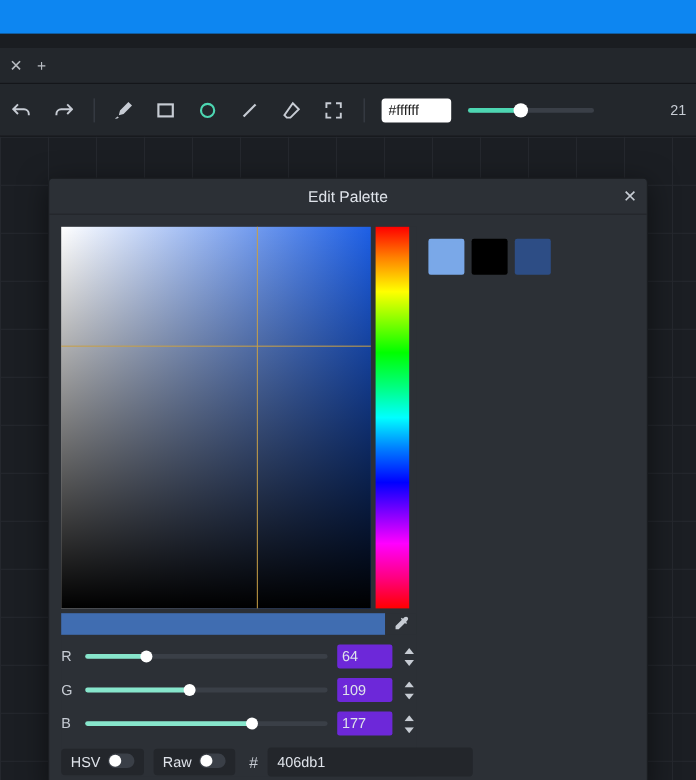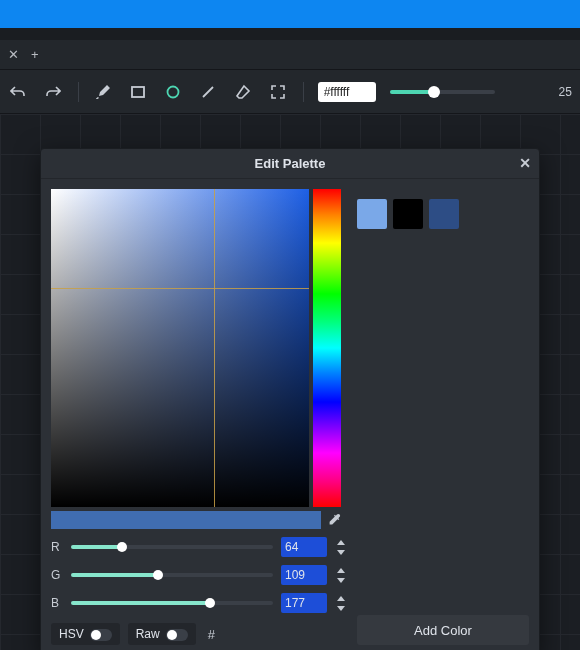--- a/index.html
+++ b/index.html
@@ -13,43 +13,43 @@
 .toolbar svg{width:16px;height:16px}
 .tool-icon{display:flex;align-items:center;justify-content:center;width:24px;height:24px;cursor:pointer}
 .tool-divider{width:1px;height:20px;background:#3a3f47}
 .hex-input{background:#fff;border:none;border-radius:3px;padding:3px 6px;font-size:12px;width:58px;color:#222}
 .thickness-slider{position:relative;width:120px;height:4px;background:#3a3f47;border-radius:2px}
 .thickness-fill{position:absolute;height:4px;background:#4dd6b2;left:0;width:42%;border-radius:2px}
 .thickness-thumb{position:absolute;width:12px;height:12px;background:#fff;border-radius:50%;top:-4px;left:42%;margin-left:-6px;cursor:grab}
 .thickness-val{color:#c7ccd4;font-size:12px;margin-left:50px}
 .canvas-bg{position:absolute;top:74px;left:0;right:0;bottom:0;background:#1b1e23;background-image:linear-gradient(#25282e 1px,transparent 1px),linear-gradient(90deg,#25282e 1px,transparent 1px);background-size:40px 40px}
 .dialog{position:absolute;top:108px;left:40px;width:500px;background:#2c3036;border:1px solid #1a1d21;border-radius:4px;box-shadow:0 6px 24px rgba(0,0,0,.5)}
-.dialog-title{height:30px;display:flex;align-items:center;justify-content:center;position:relative;color:#dfe3ea;font-size:13px;font-weight:700;border-bottom:1px solid #23262b}
+.dialog-title{height:30px;display:flex;align-items:center;justify-content:center;position:relative;color:#dfe3ea;font-size:13px;font-weight:400;border-bottom:1px solid #23262b}
 .dialog-close{position:absolute;right:8px;top:6px;color:#c7ccd4;font-size:14px;cursor:pointer}
 .dialog-body{display:flex;padding:10px;gap:10px}
 .left-col{width:296px;background:#2c3036}
 .picker-row{display:flex;gap:4px}
 .sv-plane{position:relative;width:258px;height:318px;background:linear-gradient(to top,#000,transparent),linear-gradient(to right,#fff,#1d5fe5);cursor:crosshair}
 .sv-cross-v{position:absolute;width:1px;height:100%;background:rgba(200,160,70,.85);left:63%}
 .sv-cross-h{position:absolute;height:1px;width:100%;background:rgba(200,160,70,.85);top:31%}
 .hue-strip{width:28px;height:318px;background:linear-gradient(to bottom,#f00 0%,#ff8000 8%,#ff0 17%,#80ff00 25%,#0f0 33%,#00ff80 42%,#0ff 50%,#0080ff 58%,#00f 67%,#8000ff 75%,#f0f 83%,#ff0080 92%,#f00 100%);cursor:pointer}
 .preview-row{display:flex;align-items:center;margin-top:4px}
 .preview-bar{flex:1;height:18px;background:#406db1}
 .eyedropper{width:26px;height:18px;display:flex;align-items:center;justify-content:center;background:#2c3036;cursor:pointer}
 .rgb-row{display:flex;align-items:center;margin-top:8px;gap:8px}
 .rgb-label{width:12px;color:#c7ccd4;font-size:12px}
 .rgb-slider{position:relative;flex:1;height:4px;background:#3a3f47;border-radius:2px}
 .rgb-fill{position:absolute;height:4px;background:#87e6cc;border-radius:2px}
 .rgb-thumb{position:absolute;width:10px;height:10px;background:#fff;border-radius:50%;top:-3px;margin-left:-5px;cursor:grab}
-.rgb-input{width:46px;height:20px;background:#1d4ed8;border:none;color:#dfe3ea;font-size:12px;padding:0 4px;text-align:left;border-radius:2px}
+.rgb-input{width:46px;height:20px;background:#6d28d9;border:none;color:#dfe3ea;font-size:12px;padding:0 4px;text-align:left;border-radius:2px}
 .stepper{display:flex;flex-direction:column;width:12px}
 .stepper span{height:10px;display:flex;align-items:center;justify-content:center;cursor:pointer}
 .stepper svg{width:8px;height:5px}
 .mode-row{display:flex;align-items:center;gap:8px;margin-top:10px}
-.toggle-box{display:flex;align-items:flex-end;gap:6px;background:#23262b;padding:4px 8px;border-radius:3px}
+.toggle-box{display:flex;align-items:flex-start;gap:6px;background:#23262b;padding:4px 8px;border-radius:3px}
 .toggle-label{color:#dfe3ea;font-size:12px}
 .toggle-track{width:22px;height:12px;background:#3a3f47;border-radius:6px;position:relative;cursor:pointer}
 .toggle-thumb{width:10px;height:10px;background:#fff;border-radius:50%;position:absolute;top:1px;left:1px}
 .hash-label{color:#c7ccd4;font-size:13px;margin-left:4px}
 .hex-field{flex:1;height:24px;background:#23262b;border:none;color:#dfe3ea;font-size:12px;padding:0 8px;border-radius:3px}
 .right-col{flex:1;display:flex;flex-direction:column}
 .palette-name{height:26px;background:#23262b;border:none;color:#dfe3ea;font-size:13px;padding:0 8px;border-radius:3px;width:100%}
 .swatches{display:flex;gap:6px;margin-top:10px}
 .swatch{width:30px;height:30px;border-radius:2px;cursor:pointer}
 .swatch.sel{border:2px solid #7aa8e8}
@@ -108,21 +108,21 @@
       <svg viewBox="0 0 16 16" fill="none" stroke="#c7ccd4" stroke-width="1.6">
           <path d="M2 6V2h4M14 6V2h-4M2 10v4h4M14 10v4h-4"></path>
         </svg>
     </span>
     <div class="tool-divider"></div>
     <input class="hex-input" value="#ffffff" style="">
     <div class="thickness-slider">
       <div class="thickness-fill"></div>
       <div class="thickness-thumb"></div>
     </div>
-    <span class="thickness-val">25</span>
+    <span class="thickness-val">21</span>
   </div>
 
   <div class="canvas-bg"></div>
 
   <div class="dialog">
     <div class="dialog-title">
       <span>Edit Palette</span>
       <span class="dialog-close">✕</span>
     </div>
     <div class="dialog-body">
@@ -211,28 +211,28 @@
                 <div class="toggle-thumb"></div>
               </div>
           </div>
           <div class="toggle-box">
             <span class="toggle-label">Raw</span>
             <div class="toggle-track">
                 <div class="toggle-thumb"></div>
               </div>
           </div>
           <span class="hash-label">#</span>
+          <input class="hex-field" value="406db1" style="">
         </div>
       </div>
 
       <div class="right-col">
         <div class="swatches">
           <div class="swatch sel" style="background:#7aa8e8"></div>
           <div class="swatch" style="background:#000"></div>
           <div class="swatch" style="background:#2d4d85"></div>
         </div>
         <div class="right-buttons">
-          <button class="btn">Add Color</button>
         </div>
       </div>
     </div>
   </div>
 </div>
 
 </body></html>

